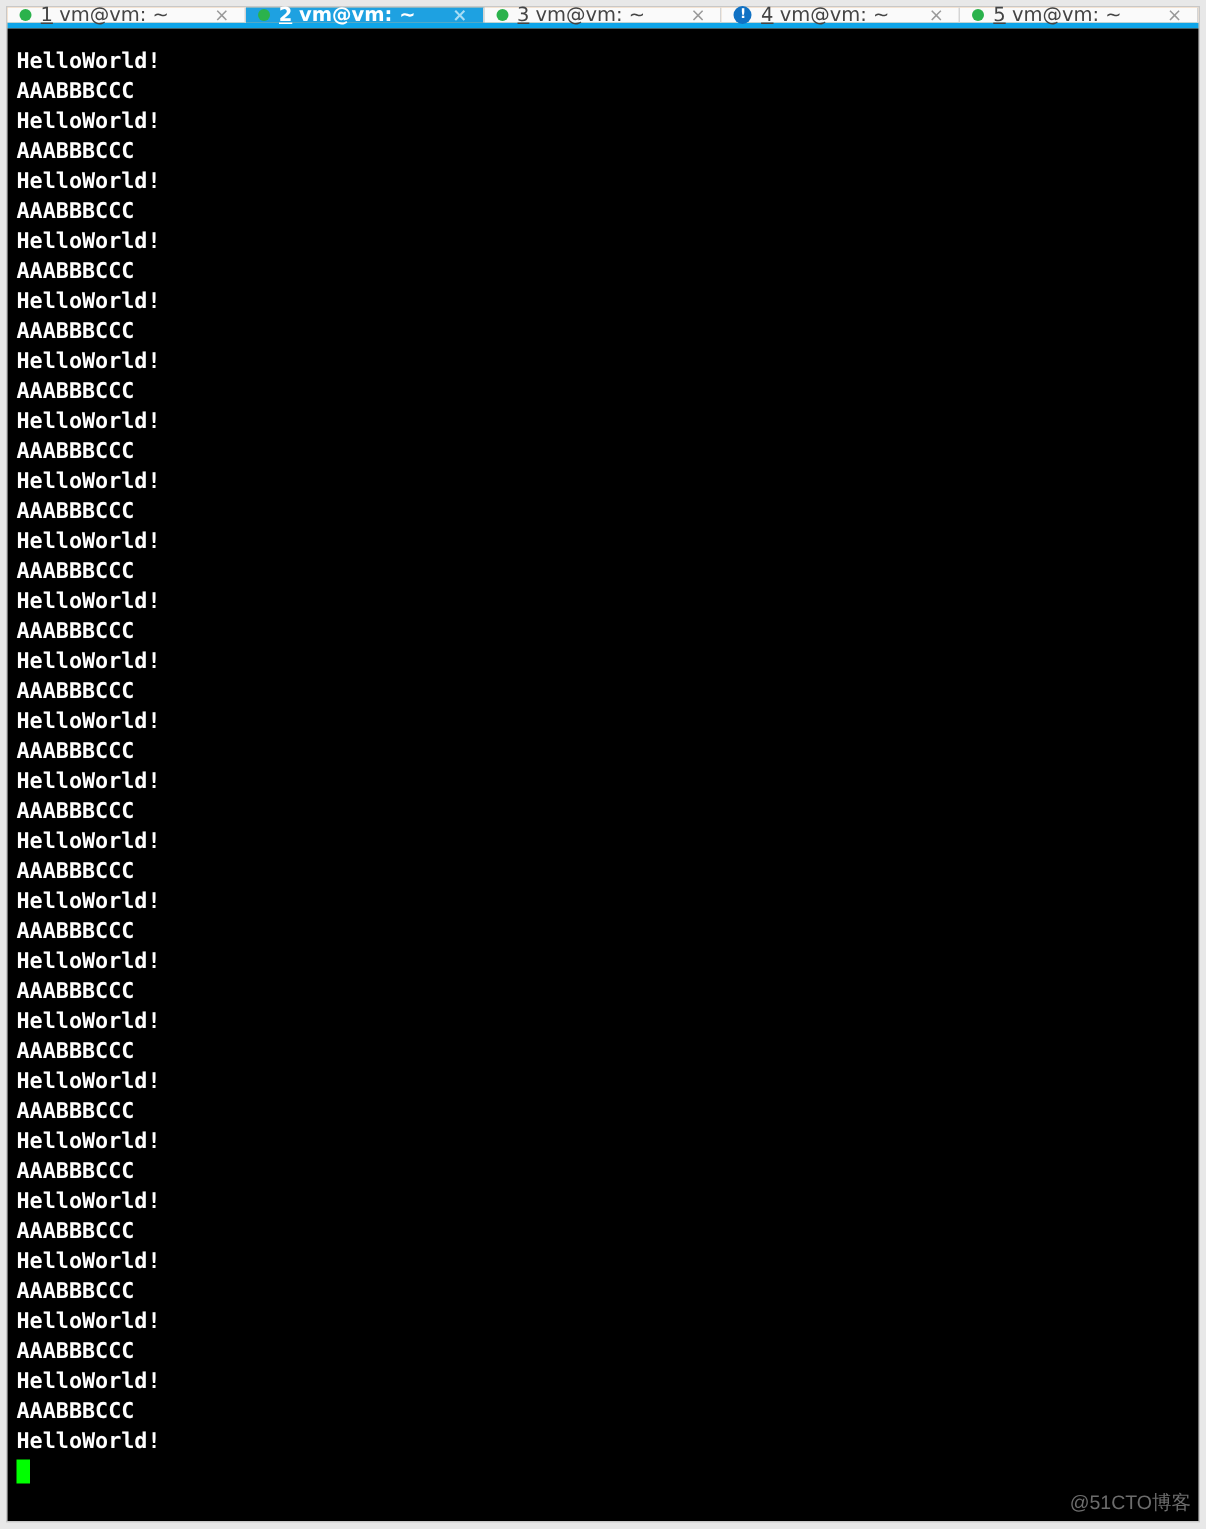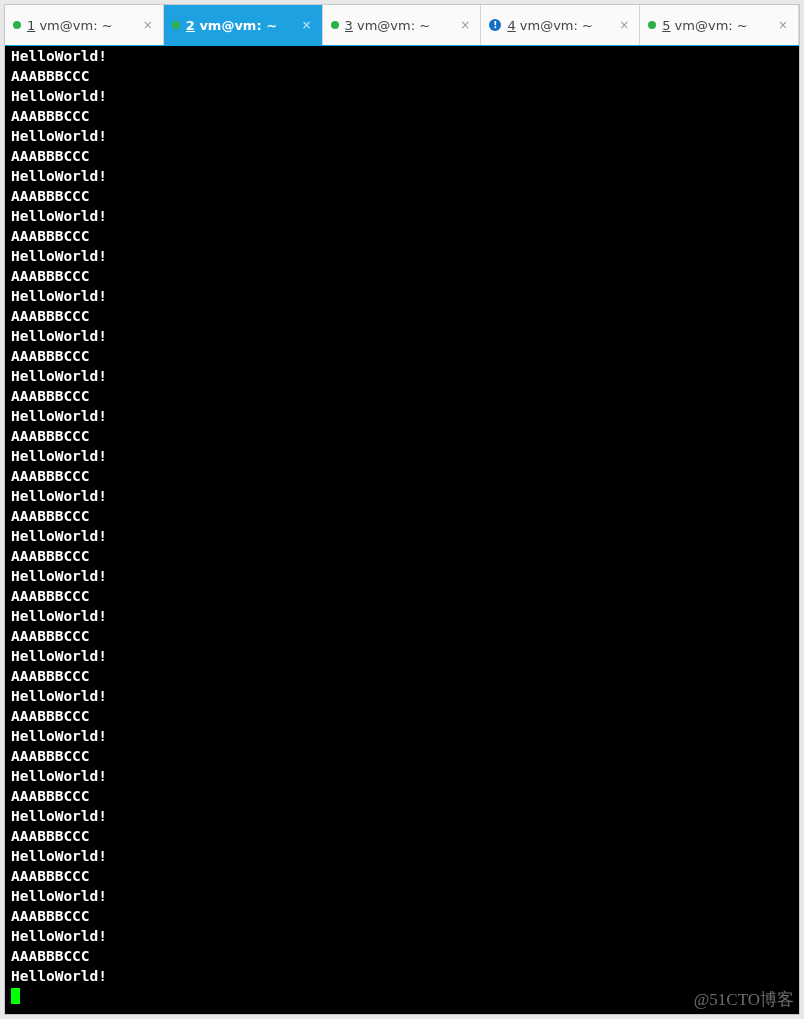--- a/index.html
+++ b/index.html
@@ -11,23 +11,23 @@
   padding:4px;
 }
 .frame {
   width:796px; height:1011px;
   border:1px solid #c8c8c8;
   background:#f3f3f3;
   display:flex; flex-direction:column;
 }
 .tabbar {
   display:flex;
-  height:41px;
+  height:14px;
   background:#fdba74;
-  border-bottom:1px solid #0ea5e9;
+  border-bottom:4px solid #0ea5e9;
   flex:0 0 auto;
 }
 .tab {
   flex:1 1 0;
   display:flex; align-items:center;
   padding:0 8px;
   font-family:"DejaVu Sans",Arial,sans-serif;
   font-size:13px;
   color:#444;
   border-right:1px solid #d5d5d5;
@@ -72,37 +72,37 @@
   color:#999;
   flex:0 0 auto;
 }
 .tab.active .close { color:#a8ddf5; }
 .terminal {
   flex:1 1 auto;
   background:#000;
   color:#fff;
   font-size:14.5px;
   line-height:20px;
-  padding:0 6px;
+  padding:12px 6px;
   font-weight:bold;
   white-space:pre;
   overflow:hidden;
 }
 .terminal .line { height:20px; }
 .cursor {
   display:inline-block;
   width:9px; height:16px;
   background:#00ff00;
   vertical-align:text-bottom;
 }
 .watermark {
   position:absolute;
   right:10px; bottom:8px;
-  font-family:Liberation Serif, serif;
-  font-size:17px;
+  font-family:Liberation Sans, sans-serif;
+  font-size:13px;
   color:rgba(120,120,120,0.9);
 }
 </style>
 </head>
 <body>
 
 <div class="frame">
   <div class="tabbar" id="tabbar">
       <div class="tab">
         <span class="dot"></span>

